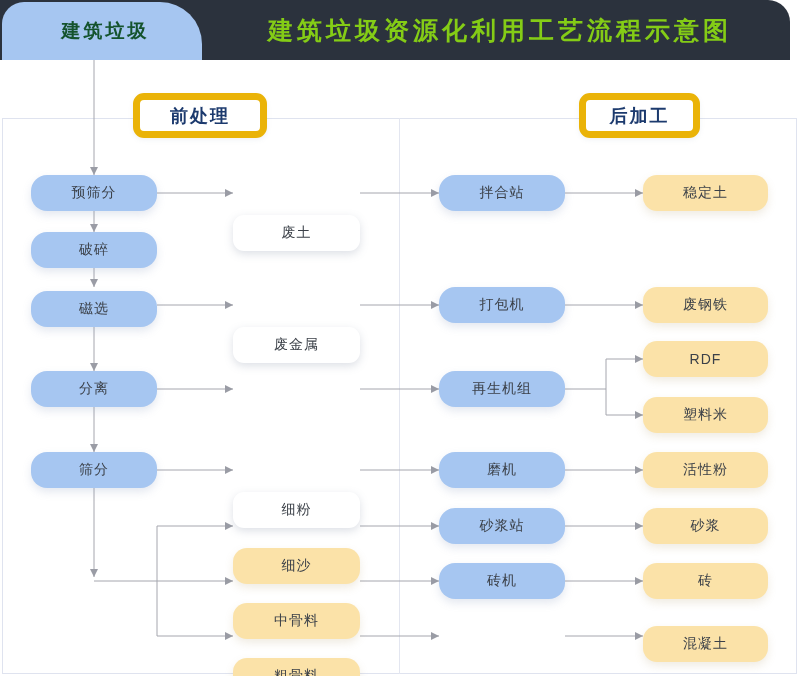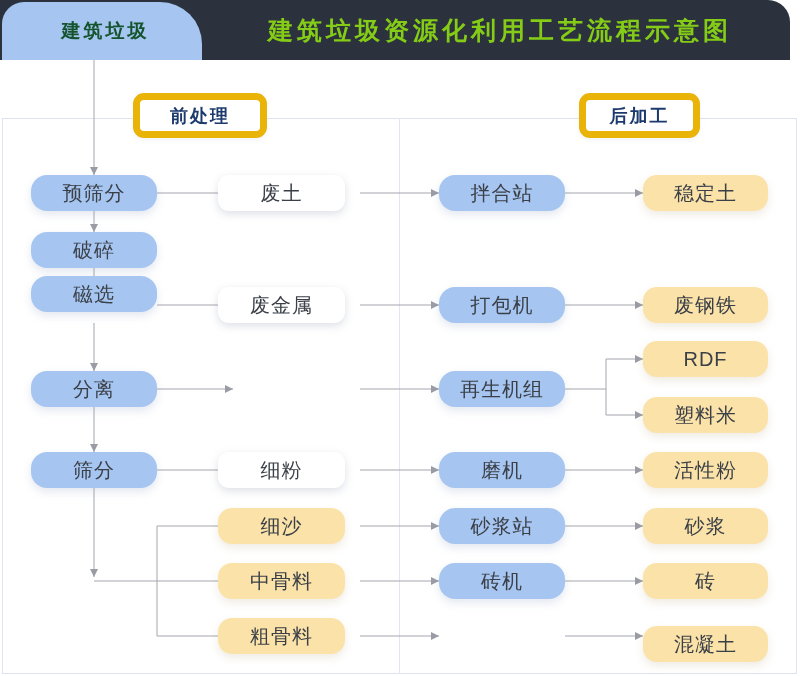--- a/index.html
+++ b/index.html
@@ -100,34 +100,34 @@
     left: 0; top: 0;
     z-index: 2;
   }
   
   .node {
     position: absolute;
     height: 36px;
     display: flex;
     align-items: center;
     justify-content: center;
-    font-size: 20px;
+    font-size: 14px;
     font-weight: 500;
     color: #3b4048;
     letter-spacing: 1px;
     border-radius: 16px;
     box-sizing: border-box;
     z-index: 3;
     white-space: nowrap;
   }
   .node.blue   { background: #a6c6f1; box-shadow: 0 4px 9px rgba(130,150,185,0.22); }
   .node.yellow { background: #fbe2a8; box-shadow: 0 4px 9px rgba(170,150,100,0.18); border-radius: 14px; text-align: center; }
   .node.white  { background: #ffffff; box-shadow: 0 3px 9px rgba(120,130,155,0.25); border-radius: 11px; }
   .col1 { left: 31px;  width: 126px; }
-  .col2 { left: 218px; width: 127px; }
+  .col2 { left: 233px; width: 127px; margin-top: 40px; }
   .col3 { left: 439px; width: 126px; }
   .col4 { left: 643px; width: 125px; }
 </style>
 </head>
 <body>
 
 <div class="stage">
 
   <div class="topbar">
     <div class="title">建筑垃圾资源化利用工艺流程示意图</div>
@@ -184,21 +184,21 @@
 
       <path d="M565,389 H606"></path>
       <path d="M606,359 V415"></path>
       <path d="M606,359 H643" marker-end="url(#arw)"></path>
       <path d="M606,415 H643" marker-end="url(#arw)"></path>
     </g>
   </svg>
 
   <div class="node blue col1" style="top:175px">预筛分</div>
   <div class="node blue col1" style="top:232px">破碎</div>
-  <div class="node blue col1" style="top:276px">磁选</div>
+  <div class="node blue col1" style="top:291px">磁选</div>
   <div class="node blue col1" style="top:371px">分离</div>
   <div class="node blue col1" style="top:452px">筛分</div>
 
   <div class="node white  col2" style="top:175px">废土</div>
   <div class="node white  col2" style="top:287px">废金属</div>
   <div class="node white  col2" style="top:452px">细粉</div>
   <div class="node yellow col2" style="top:508px">细沙</div>
   <div class="node yellow col2" style="top:563px">中骨料</div>
   <div class="node yellow col2" style="top:618px">粗骨料</div>
 

